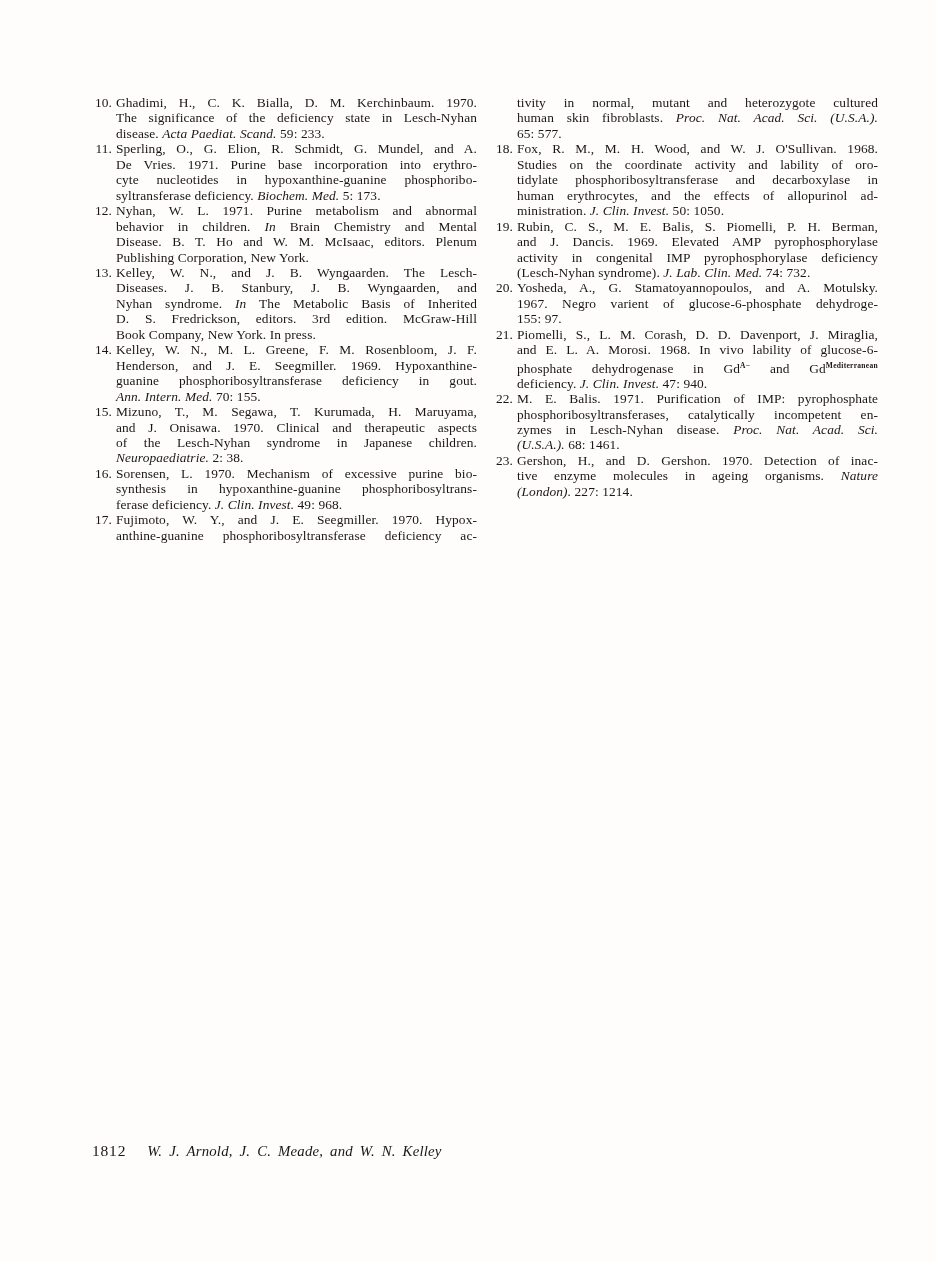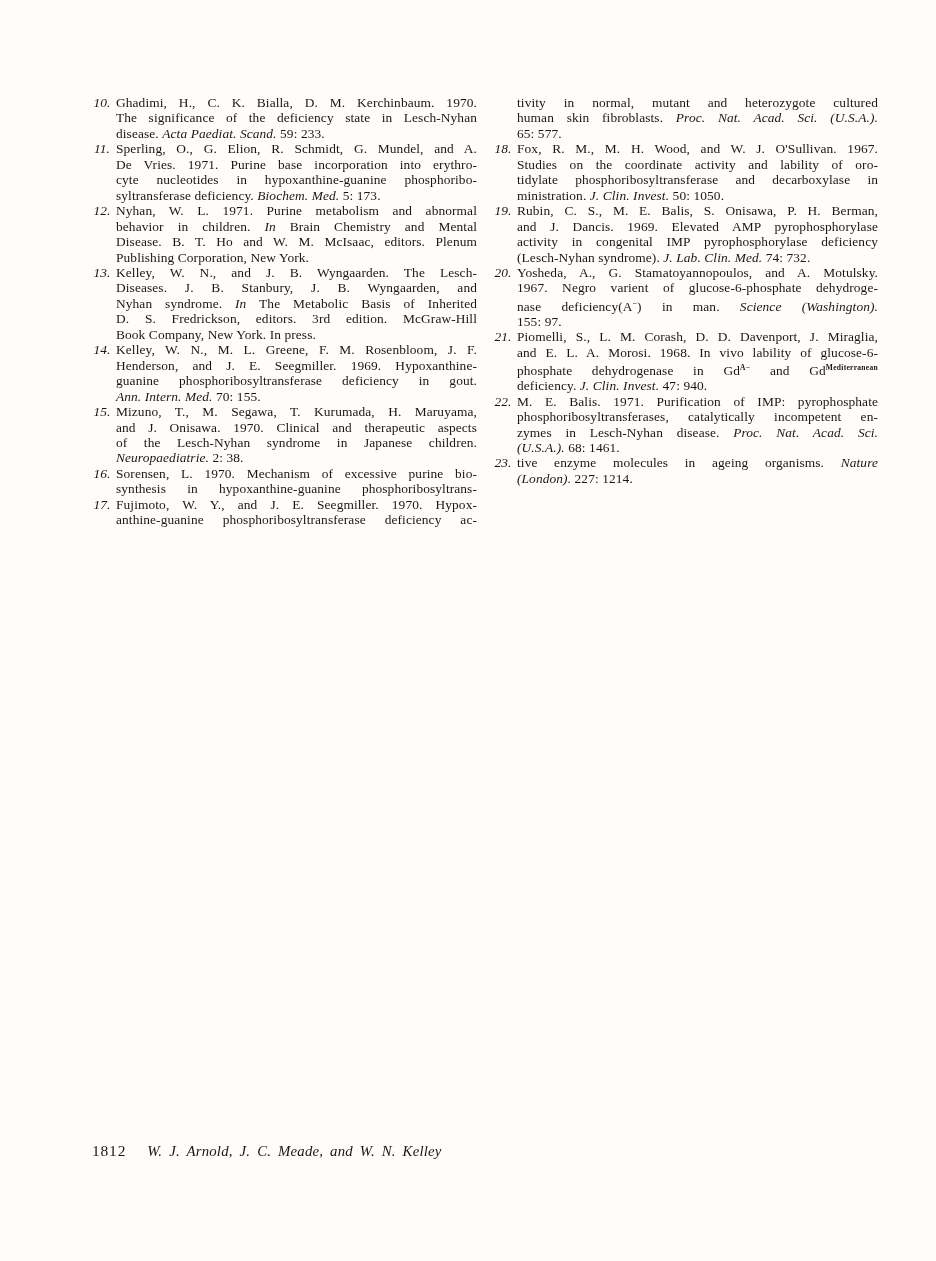--- a/index.html
+++ b/index.html
@@ -22,24 +22,23 @@
   }
   .col{
     width:385px;
     font-size:13.4px;
     line-height:15.45px;
     letter-spacing:0.1px;
   }
   .ref{display:flex;}
   .ref-num{
     flex:0 0 20px;
-    text-align:center;
+    text-align:right;
     margin-right:4px;
     white-space:nowrap;
-    font-style:italic;
   }
   .ref-body{flex:1 1 auto;min-width:0;}
   .ref-line{
     text-align:justify;
     text-align-last:justify;
   }
   .ref-line.lastline{text-align-last:left;}
   .it{font-style:italic;}
   .bd{font-weight:normal;margin-top:30px;}
   .sup{
@@ -123,20 +122,21 @@
             <div class="ref-line"><span>and J. Onisawa. 1970. Clinical and therapeutic aspects</span></div>
             <div class="ref-line"><span>of the Lesch-Nyhan syndrome in Japanese children.</span></div>
             <div class="ref-line lastline"><span class="it">Neuropaediatrie.</span><span> </span><span class="bd">2</span><span>: 38.</span></div>
           </div>
         </div>
         <div class="ref">
           <div class="ref-num">16.</div>
           <div class="ref-body">
             <div class="ref-line"><span>Sorensen, L. 1970. Mechanism of excessive purine bio-</span></div>
             <div class="ref-line"><span>synthesis in hypoxanthine-guanine phosphoribosyltrans-</span></div>
+            <div class="ref-line lastline"><span>ferase deficiency. </span><span class="it">J. Clin. Invest.</span><span> </span><span class="bd">49</span><span>: 968.</span></div>
           </div>
         </div>
         <div class="ref">
           <div class="ref-num">17.</div>
           <div class="ref-body">
             <div class="ref-line"><span>Fujimoto, W. Y., and J. E. Seegmiller. 1970. Hypox-</span></div>
             <div class="ref-line"><span>anthine-guanine phosphoribosyltransferase deficiency ac-</span></div>
           </div>
         </div>
       </div>
@@ -145,41 +145,41 @@
           <div class="ref-num"></div>
           <div class="ref-body">
             <div class="ref-line"><span>tivity in normal, mutant and heterozygote cultured</span></div>
             <div class="ref-line"><span>human skin fibroblasts. </span><span class="it">Proc. Nat. Acad. Sci. (U.S.A.).</span></div>
             <div class="ref-line lastline"><span class="bd">65</span><span>: 577.</span></div>
           </div>
         </div>
         <div class="ref">
           <div class="ref-num">18.</div>
           <div class="ref-body">
-            <div class="ref-line"><span>Fox, R. M., M. H. Wood, and W. J. O'Sullivan. 1967.</span></div>
+            <div class="ref-line"><span>Fox, R. M., M. H. Wood, and W. J. O'Sullivan. 1968.</span></div>
             <div class="ref-line"><span>Studies on the coordinate activity and lability of oro-</span></div>
             <div class="ref-line"><span>tidylate phosphoribosyltransferase and decarboxylase in</span></div>
+            <div class="ref-line"><span>human erythrocytes, and the effects of allopurinol ad-</span></div>
             <div class="ref-line lastline"><span>ministration. </span><span class="it">J. Clin. Invest.</span><span> </span><span class="bd">50</span><span>: 1050.</span></div>
           </div>
         </div>
         <div class="ref">
           <div class="ref-num">19.</div>
           <div class="ref-body">
-            <div class="ref-line"><span>Rubin, C. S., M. E. Balis, S. Onisawa, P. H. Berman,</span></div>
+            <div class="ref-line"><span>Rubin, C. S., M. E. Balis, S. Piomelli, P. H. Berman,</span></div>
             <div class="ref-line"><span>and J. Dancis. 1969. Elevated AMP pyrophosphorylase</span></div>
             <div class="ref-line"><span>activity in congenital IMP pyrophosphorylase deficiency</span></div>
             <div class="ref-line lastline"><span>(Lesch-Nyhan syndrome). </span><span class="it">J. Lab. Clin. Med.</span><span> </span><span class="bd">74</span><span>: 732.</span></div>
           </div>
         </div>
         <div class="ref">
           <div class="ref-num">20.</div>
           <div class="ref-body">
             <div class="ref-line"><span>Yosheda, A., G. Stamatoyannopoulos, and A. Motulsky.</span></div>
             <div class="ref-line"><span>1967. Negro varient of glucose-6-phosphate dehydroge-</span></div>
-            <div class="ref-line"><span>nase deficiency(A</span><span class="sup">−</span><span>) in man. </span><span class="it">Science (Washington).</span></div>
             <div class="ref-line lastline"><span class="bd">155</span><span>: 97.</span></div>
           </div>
         </div>
         <div class="ref">
           <div class="ref-num">21.</div>
           <div class="ref-body">
             <div class="ref-line"><span>Piomelli, S., L. M. Corash, D. D. Davenport, J. Miraglia,</span></div>
             <div class="ref-line"><span>and E. L. A. Morosi. 1968. In vivo lability of glucose-6-</span></div>
             <div class="ref-line"><span>phosphate dehydrogenase in Gd</span><span class="sup">A−</span><span> and Gd</span><span class="sup">Mediterranean</span></div>
             <div class="ref-line lastline"><span>deficiency. </span><span class="it">J. Clin. Invest.</span><span> </span><span class="bd">47</span><span>: 940.</span></div>
@@ -190,20 +190,21 @@
           <div class="ref-body">
             <div class="ref-line"><span>M. E. Balis. 1971. Purification of IMP: pyrophosphate</span></div>
             <div class="ref-line"><span>phosphoribosyltransferases, catalytically incompetent en-</span></div>
             <div class="ref-line"><span>zymes in Lesch-Nyhan disease. </span><span class="it">Proc. Nat. Acad. Sci.</span></div>
             <div class="ref-line lastline"><span class="it">(U.S.A.).</span><span> </span><span class="bd">68</span><span>: 1461.</span></div>
           </div>
         </div>
         <div class="ref">
           <div class="ref-num">23.</div>
           <div class="ref-body">
+            <div class="ref-line"><span>Gershon, H., and D. Gershon. 1970. Detection of inac-</span></div>
             <div class="ref-line"><span>tive enzyme molecules in ageing organisms. </span><span class="it">Nature</span></div>
             <div class="ref-line lastline"><span class="it">(London).</span><span> </span><span class="bd">227</span><span>: 1214.</span></div>
           </div>
         </div>
       </div>
   </div>
   <div class="footer">
     <span class="pagenum">1812</span>
     <span class="running">W. J. Arnold, J. C. Meade, and W. N. Kelley</span>
   </div>

